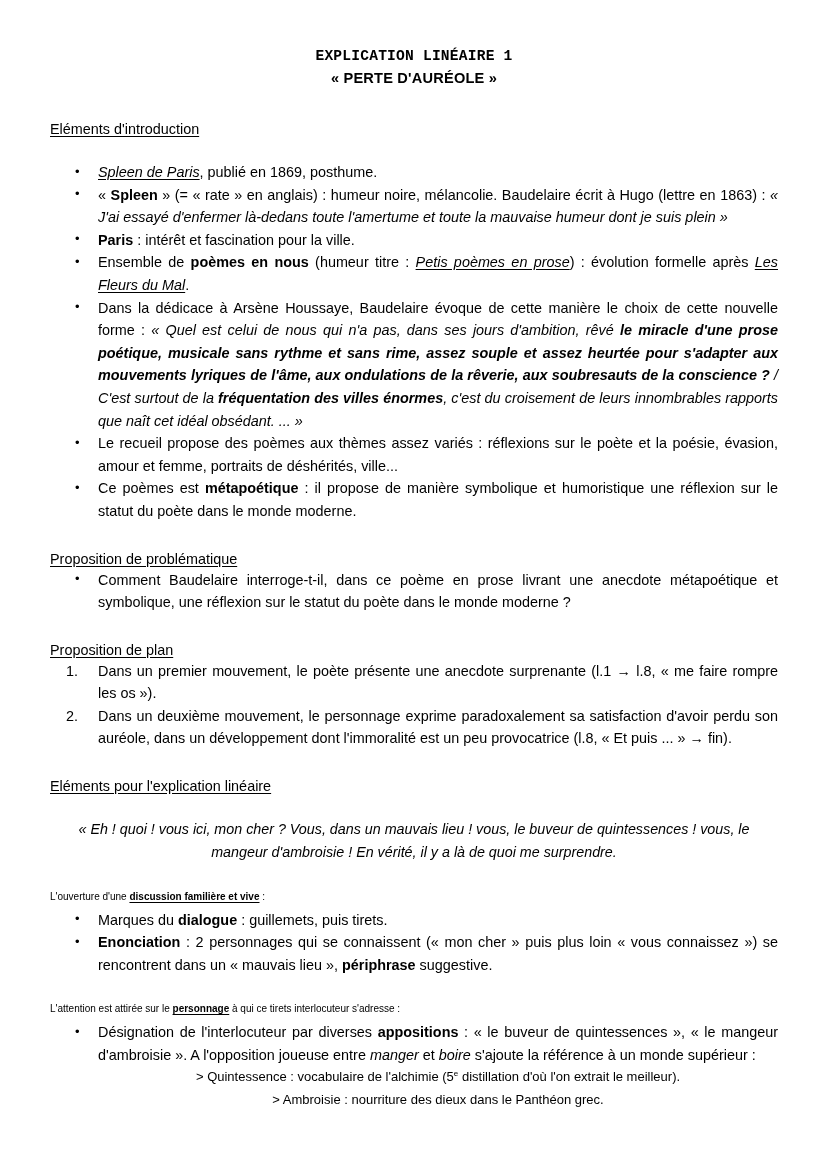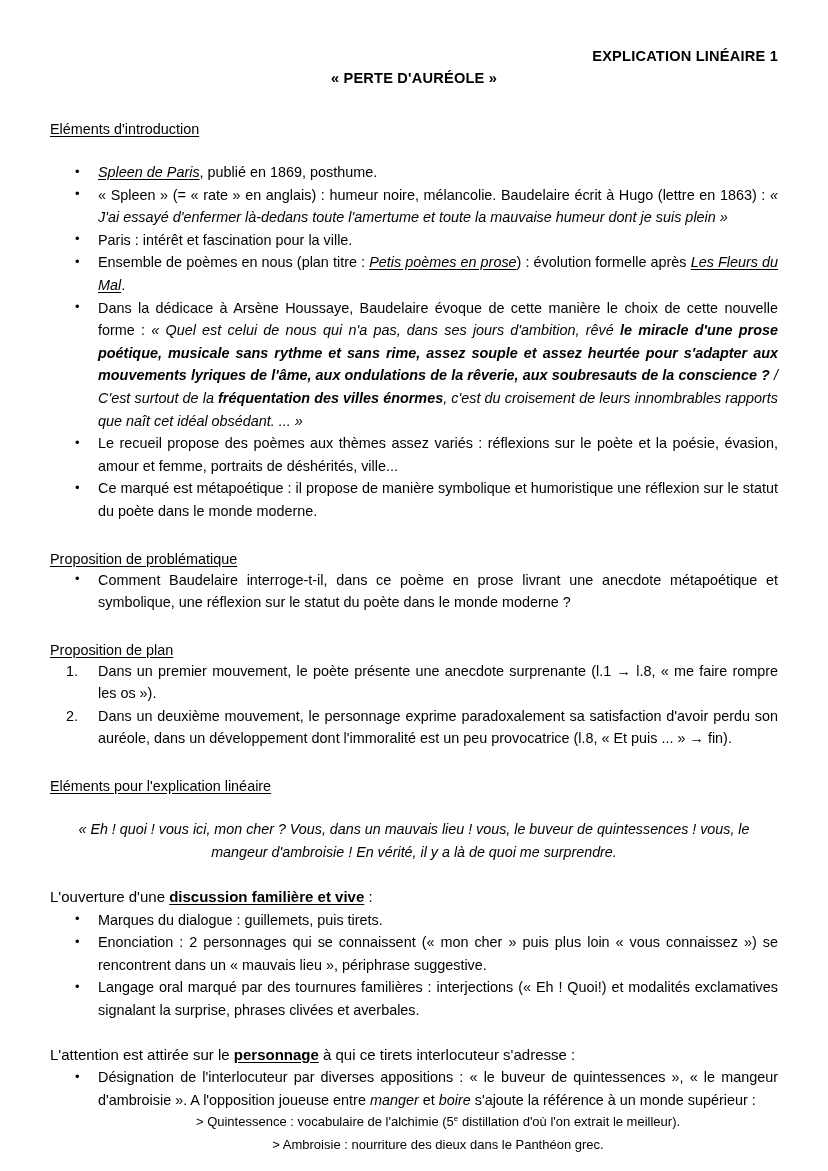--- a/index.html
+++ b/index.html
@@ -20,25 +20,26 @@
     position: relative;
     width: 828px;
     min-height: 1171px;
     box-sizing: border-box;
     padding: 46px 50px 18px 50px;
     background: #ffffff;
   }
 
   
   .doc-title {
-    text-align: right;
+    text-align: center;
     font-weight: bold;
     font-size: 14.6px;
     line-height: 21px;
     letter-spacing: 0.2px;
+    font-family: Liberation Mono, monospace;
   }
   .doc-subtitle {
     text-align: center;
     font-weight: bold;
     font-size: 14.6px;
     line-height: 21px;
     letter-spacing: 0.2px;
     margin-top: 1px;
   }
 
@@ -94,42 +95,42 @@
     left: 16px;
     top: 0;
     width: 22px;
     text-align: left;
     font-size: 14.4px;
     line-height: 22.6px;
   }
 
   
   .lead-line {
-    font-size: 15px;
+    font-size: 10px;
     line-height: 22.6px;
     text-align: left;
   }
   .sub-note {
     font-size: 13px;
     line-height: 22.6px;
     padding-left: 48px;
     text-align: center;
   }
 
   
   .quote-block {
     font-style: italic;
     font-size: 14.3px;
     line-height: 23px;
     text-align: center;
     padding: 0 16px;
   }
 
   
-  .b  { font-weight: normal; }
+  .b  { font-weight: bold; }
   .i  { font-style: italic; }
   .bi { font-weight: bold; font-style: italic; }
   .bu { font-weight: bold; text-decoration: underline; text-underline-offset: 2px; }
   .iu { font-style: italic; text-decoration: underline; text-underline-offset: 2px; }
   sup { font-size: 0.62em; vertical-align: super; line-height: 0; }
 </style>
 </head>
 <body>
 
 <div class="page">
@@ -151,33 +152,33 @@
 
     <li>
       <span>« </span><span class="b">Spleen</span><span> » (= « rate » en anglais) : humeur noire, mélancolie. Baudelaire écrit à Hugo (lettre en 1863) : </span><span class="i">« J'ai essayé d'enfermer là-dedans toute l'amertume et toute la mauvaise humeur dont je suis plein »</span>
     </li>
 
     <li>
       <span class="b">Paris</span><span> : intérêt et fascination pour la ville.</span>
     </li>
 
     <li>
-      <span>Ensemble de </span><span class="b">poèmes en nous</span><span> (plan titre : </span><span class="iu">Petis poèmes en prose</span><span>) : évolution formelle après </span><span class="iu">Les Fleurs du Mal</span><span>.</span>
+      <span>Ensemble de </span><span class="b">poèmes en nous</span><span> (humeur titre : </span><span class="iu">Petis poèmes en prose</span><span>) : évolution formelle après </span><span class="iu">Les Fleurs du Mal</span><span>.</span>
     </li>
 
     <li>
       <span>Dans la dédicace à Arsène Houssaye, Baudelaire évoque de cette manière le choix de cette nouvelle forme : </span><span class="i">« Quel est celui de nous qui n'a pas, dans ses jours d'ambition, rêvé </span><span class="bi">le miracle d'une prose poétique, musicale sans rythme et sans rime, assez souple et assez heurtée pour s'adapter aux mouvements lyriques de l'âme, aux ondulations de la rêverie, aux soubresauts de la conscience ?</span><span class="i"> / C'est surtout de la </span><span class="bi">fréquentation des villes énormes</span><span class="i">, c'est du croisement de leurs innombrables rapports que naît cet idéal obsédant. ... »</span>
     </li>
 
     <li>
       <span>Le recueil propose des poèmes aux thèmes assez variés : réflexions sur le poète et la poésie, évasion, amour et femme, portraits de déshérités, ville...</span>
     </li>
 
     <li>
-      <span>Ce marqué est </span><span class="b">métapoétique</span><span> : il propose de manière symbolique et humoristique une réflexion sur le statut du poète dans le monde moderne.</span>
+      <span>Ce poèmes est </span><span class="b">métapoétique</span><span> : il propose de manière symbolique et humoristique une réflexion sur le statut du poète dans le monde moderne.</span>
     </li>
 
   </ul>
 
   <div class="sp-26"></div>
 
   <div class="section-heading">Proposition de problématique</div>
 
   <ul class="bullets">
     <li>
@@ -211,23 +212,20 @@
   <div class="lead-line">
     <span>L'ouverture d'une </span><span class="bu">discussion familière et vive</span><span> :</span>
   </div>
 
   <ul class="bullets">
     <li>
       <span>Marques du </span><span class="b">dialogue</span><span> : guillemets, puis tirets.</span>
     </li>
     <li>
       <span class="b">Enonciation</span><span> : 2 personnages qui se connaissent (« mon cher » puis plus loin « vous connaissez ») se rencontrent dans un « mauvais lieu », </span><span class="b">périphrase</span><span> suggestive.</span>
-    </li>
-    <li>
-      <span class="b">Langage oral</span><span> marqué par des tournures familières : interjections (« Eh ! Quoi!) et modalités exclamatives signalant la surprise, phrases clivées et averbales.</span>
     </li>
   </ul>
 
   <div class="sp-22"></div>
 
   <div class="lead-line">
     <span>L'attention est attirée sur le </span><span class="bu">personnage</span><span> à qui ce tirets interlocuteur s'adresse :</span>
   </div>
 
   <ul class="bullets">

